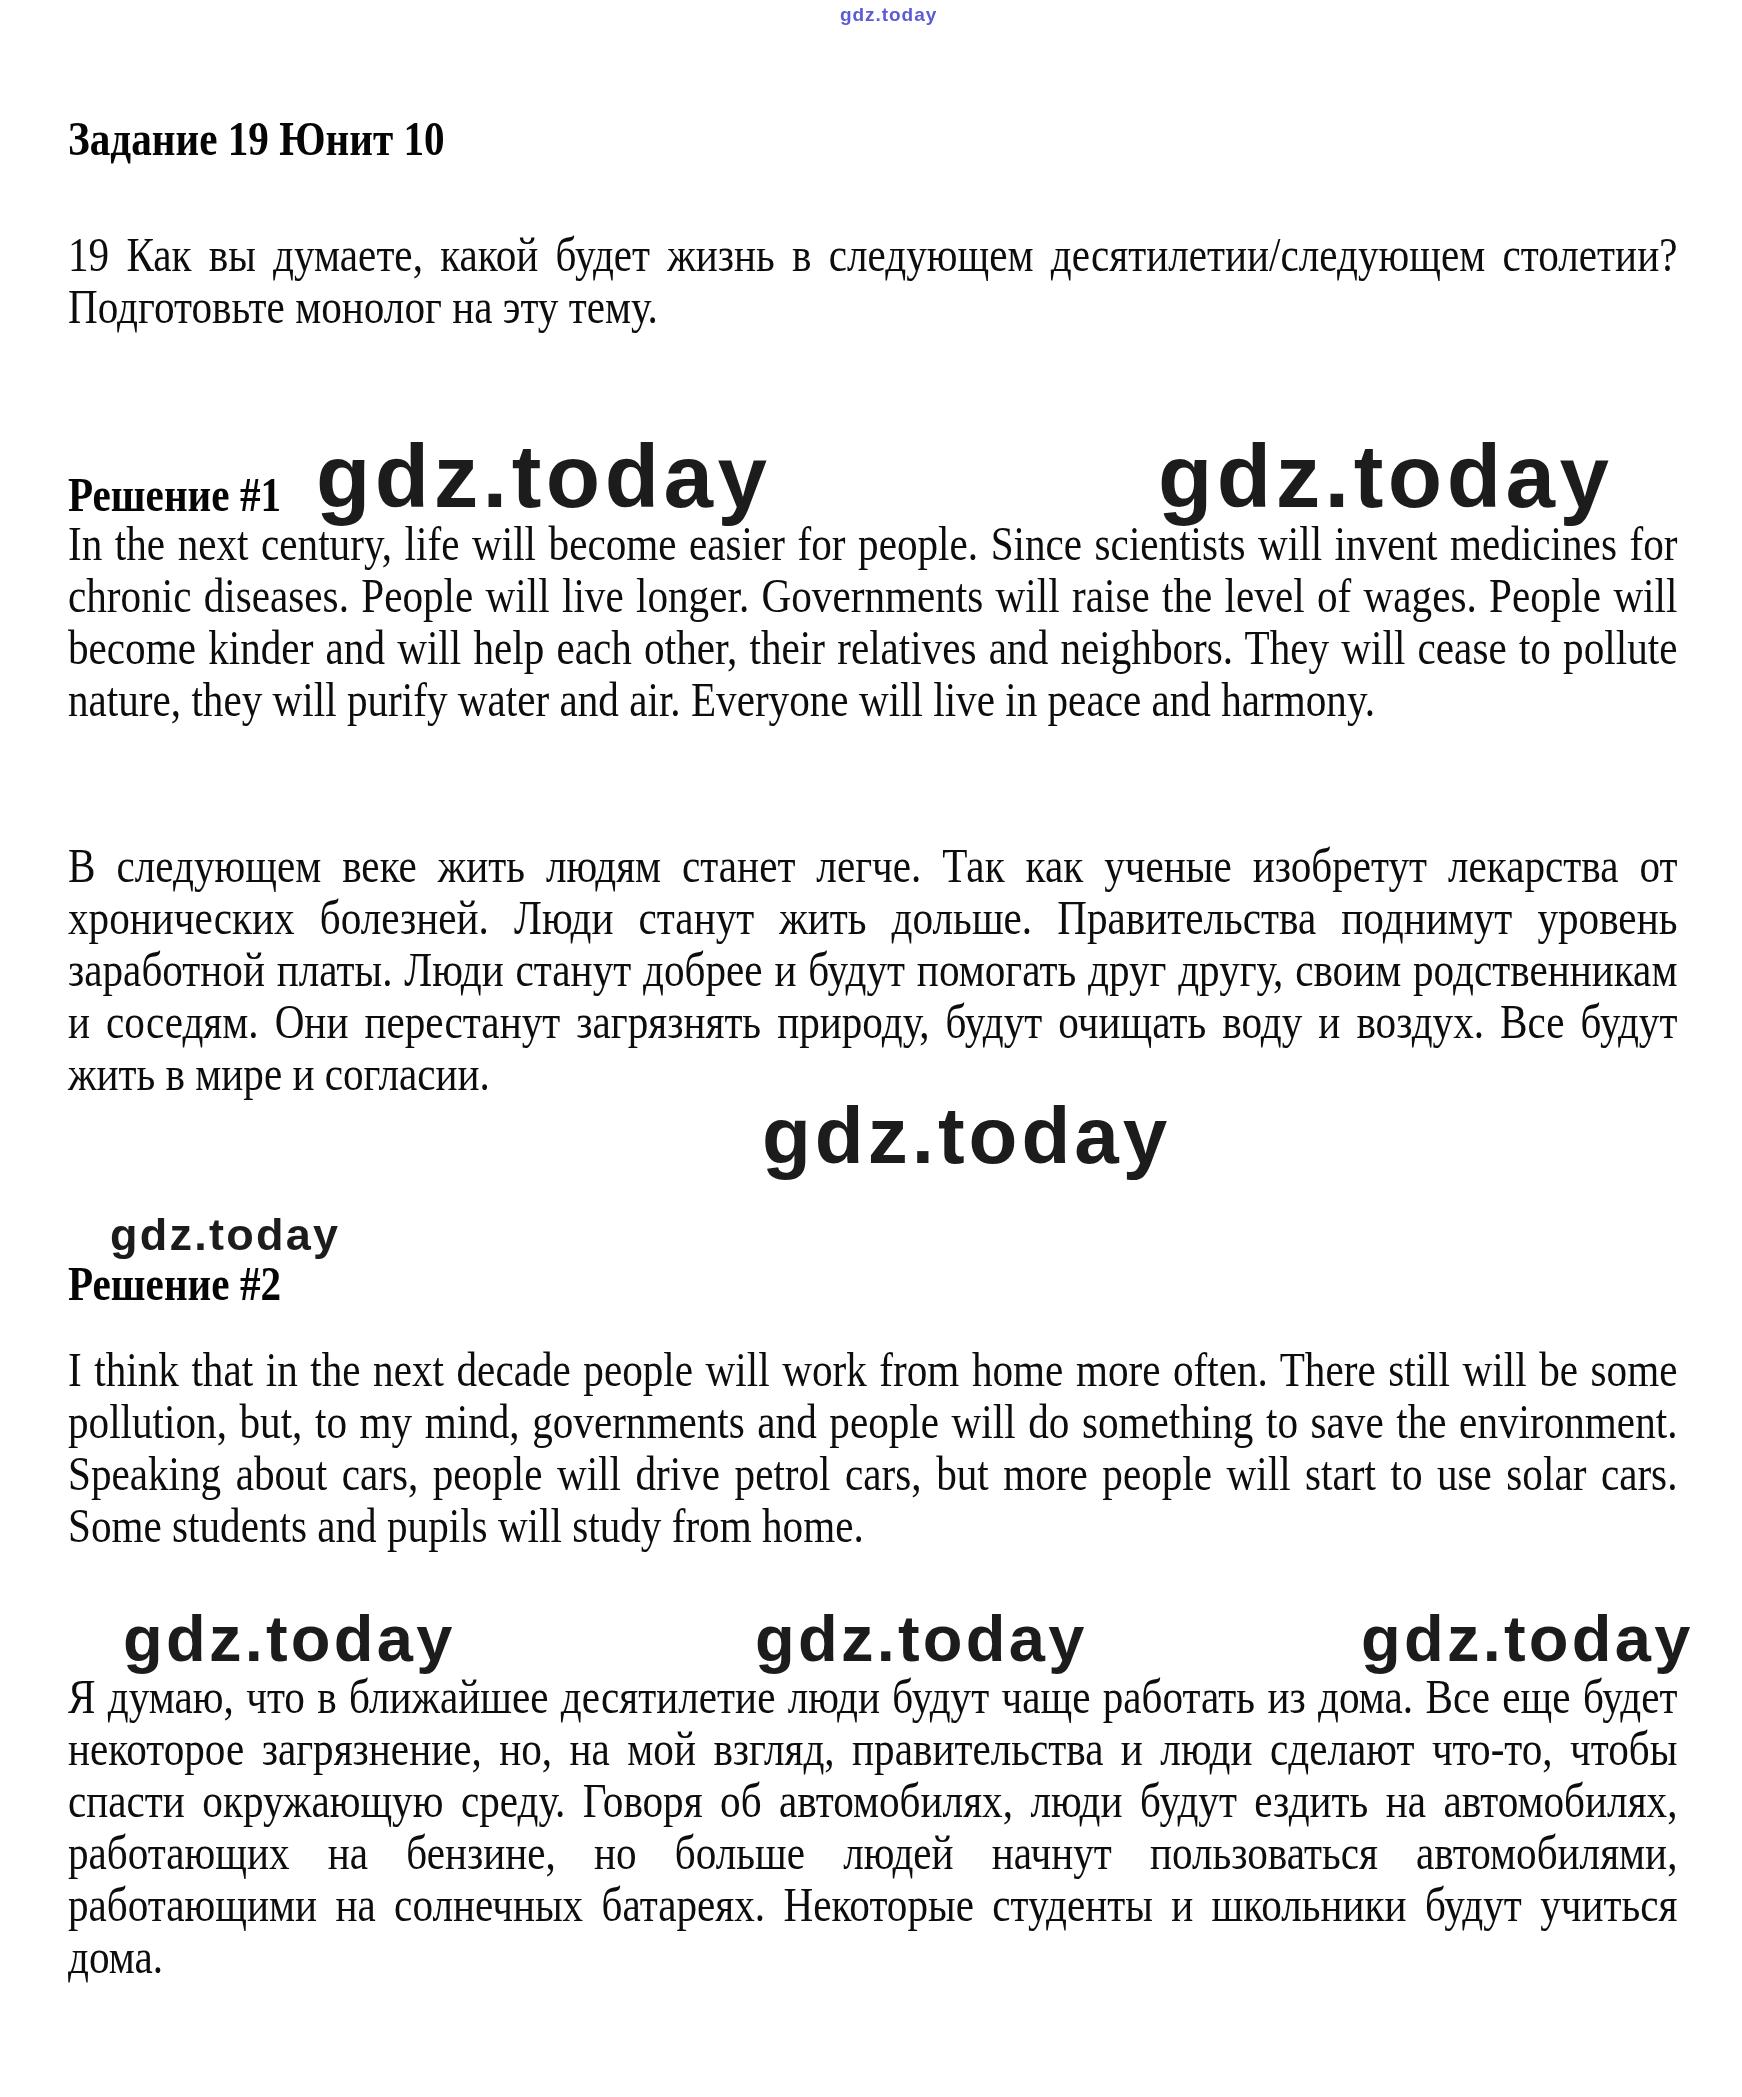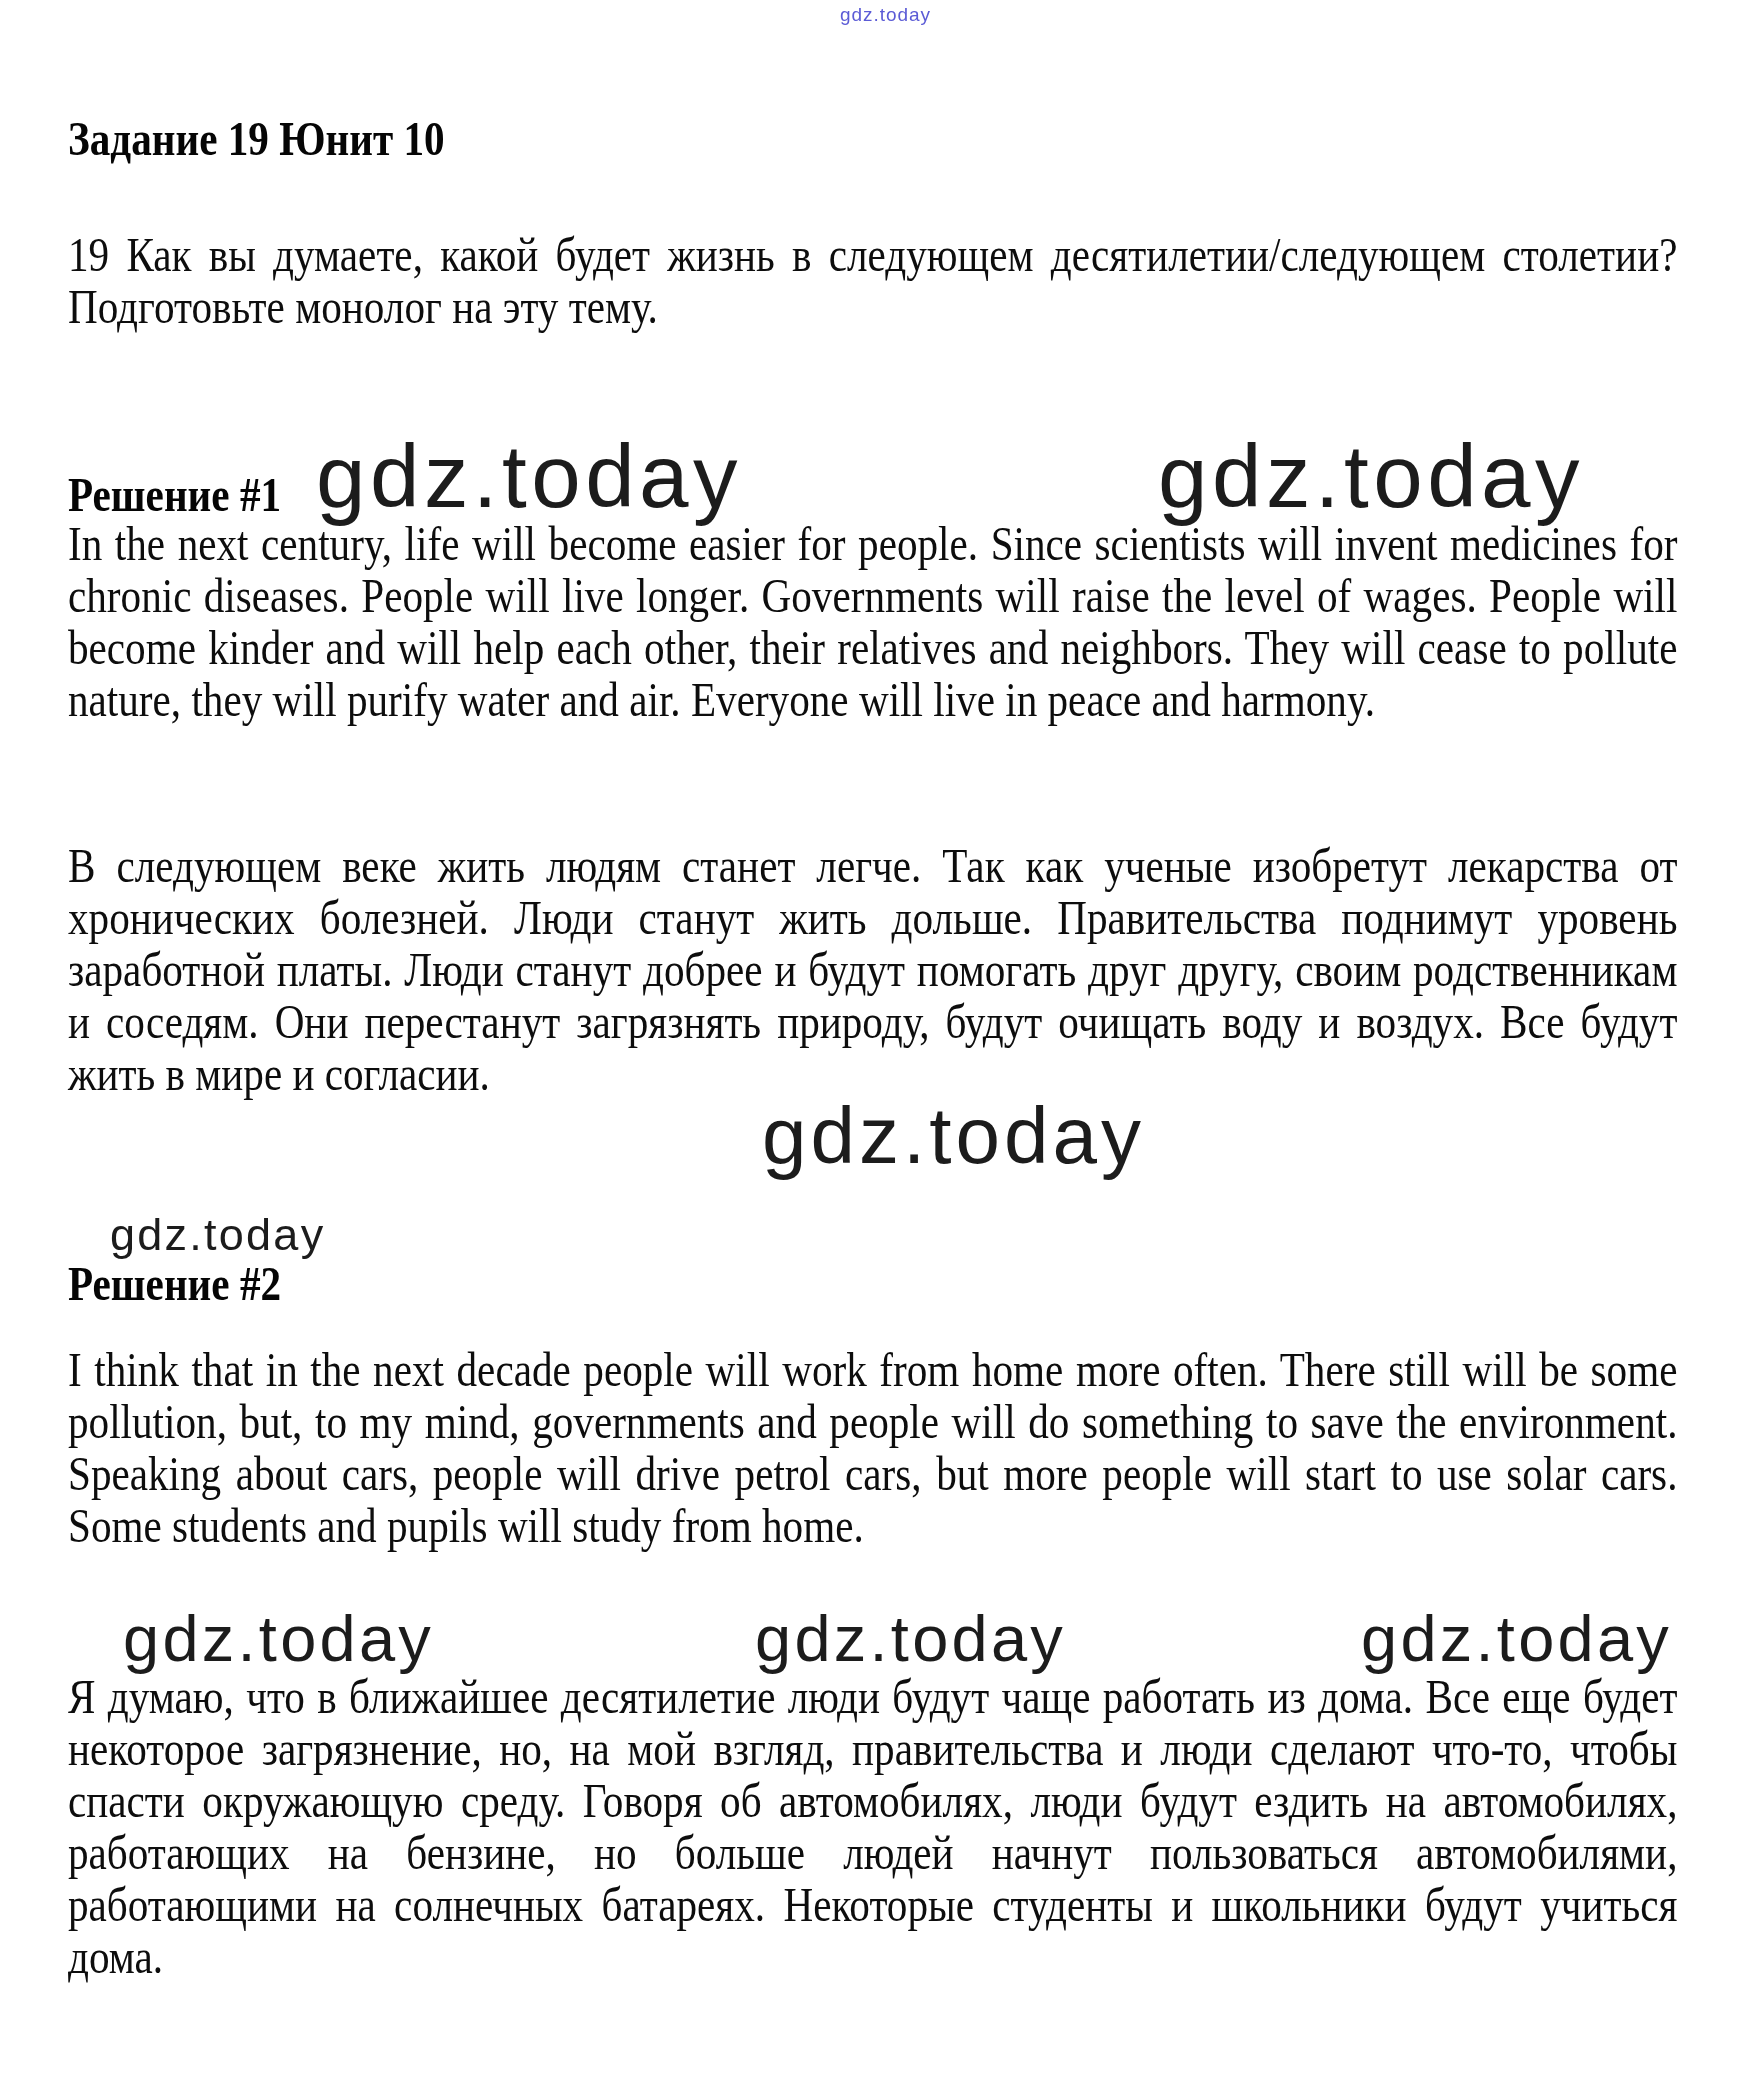--- a/index.html
+++ b/index.html
@@ -37,21 +37,21 @@
     font-size: 49px;
     line-height: 52px;
     font-weight: bold;
     color: #050505;
     white-space: nowrap;
   }
   
   .wm {
     position: absolute;
     font-family: "Liberation Sans", sans-serif;
-    font-weight: 400;
+    font-weight: 700;
     color: #1c1c1c;
     letter-spacing: 0.05em;
     line-height: 1;
     white-space: nowrap;
   }
   .wm-top     { top: 4.8px;    left: 840px; font-size: 19px;  color: #5b5bd6; }
   .wm-large-1 { top: 432px;  left: 316px;  font-size: 89px; }
   .wm-large-2 { top: 432px;  left: 1158px; font-size: 89px; }
   .wm-center  { top: 1096px; left: 762px;  font-size: 80px; }
   .wm-small   { top: 1212px; left: 110px;  font-size: 45px;  }

